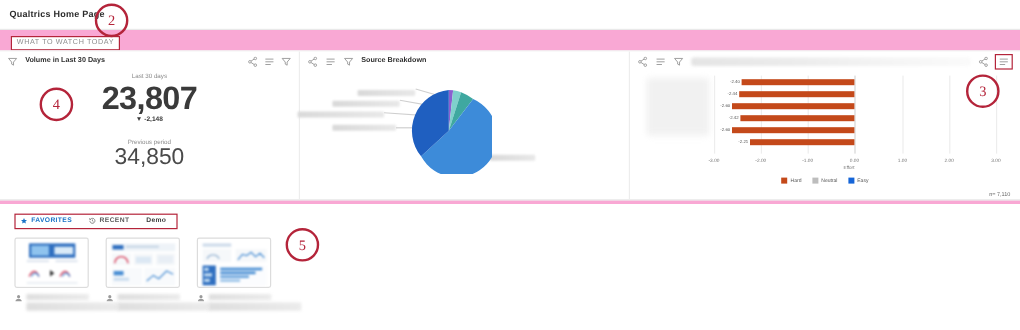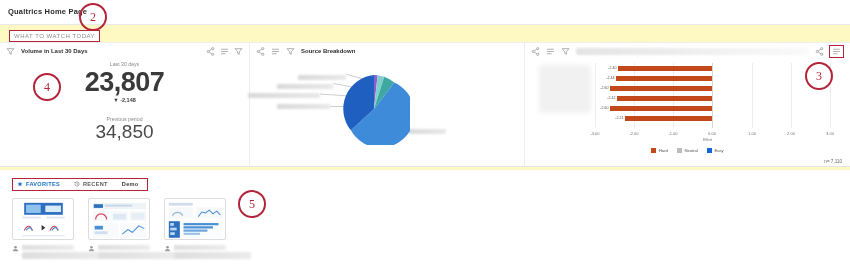--- a/index.html
+++ b/index.html
@@ -3,21 +3,21 @@
 <meta charset="utf-8">
 <style>
   * { box-sizing: border-box; }
   html, body {
     margin: 0; padding: 0;
     width: 850px; height: 275px;
     background: #ffffff;
     font-family: "Liberation Sans", sans-serif;
     overflow: hidden;
   }
-  #app { position: relative; width: 850px; height: 275px; background: #fef9c3; }
+  #app { position: relative; width: 850px; height: 275px; background: #f9a8d4; }
 
   
   .topbar {
     position: absolute; left: 0; top: 0; width: 850px; height: 25px;
     background: #ffffff; border-bottom: 1px solid #e9e9e9;
   }
   .topbar-title {
     position: absolute; left: 8px; top: 7px;
     font-size: 7.5px; font-weight: bold; color: #2b2b2b; letter-spacing: .2px;
   }

